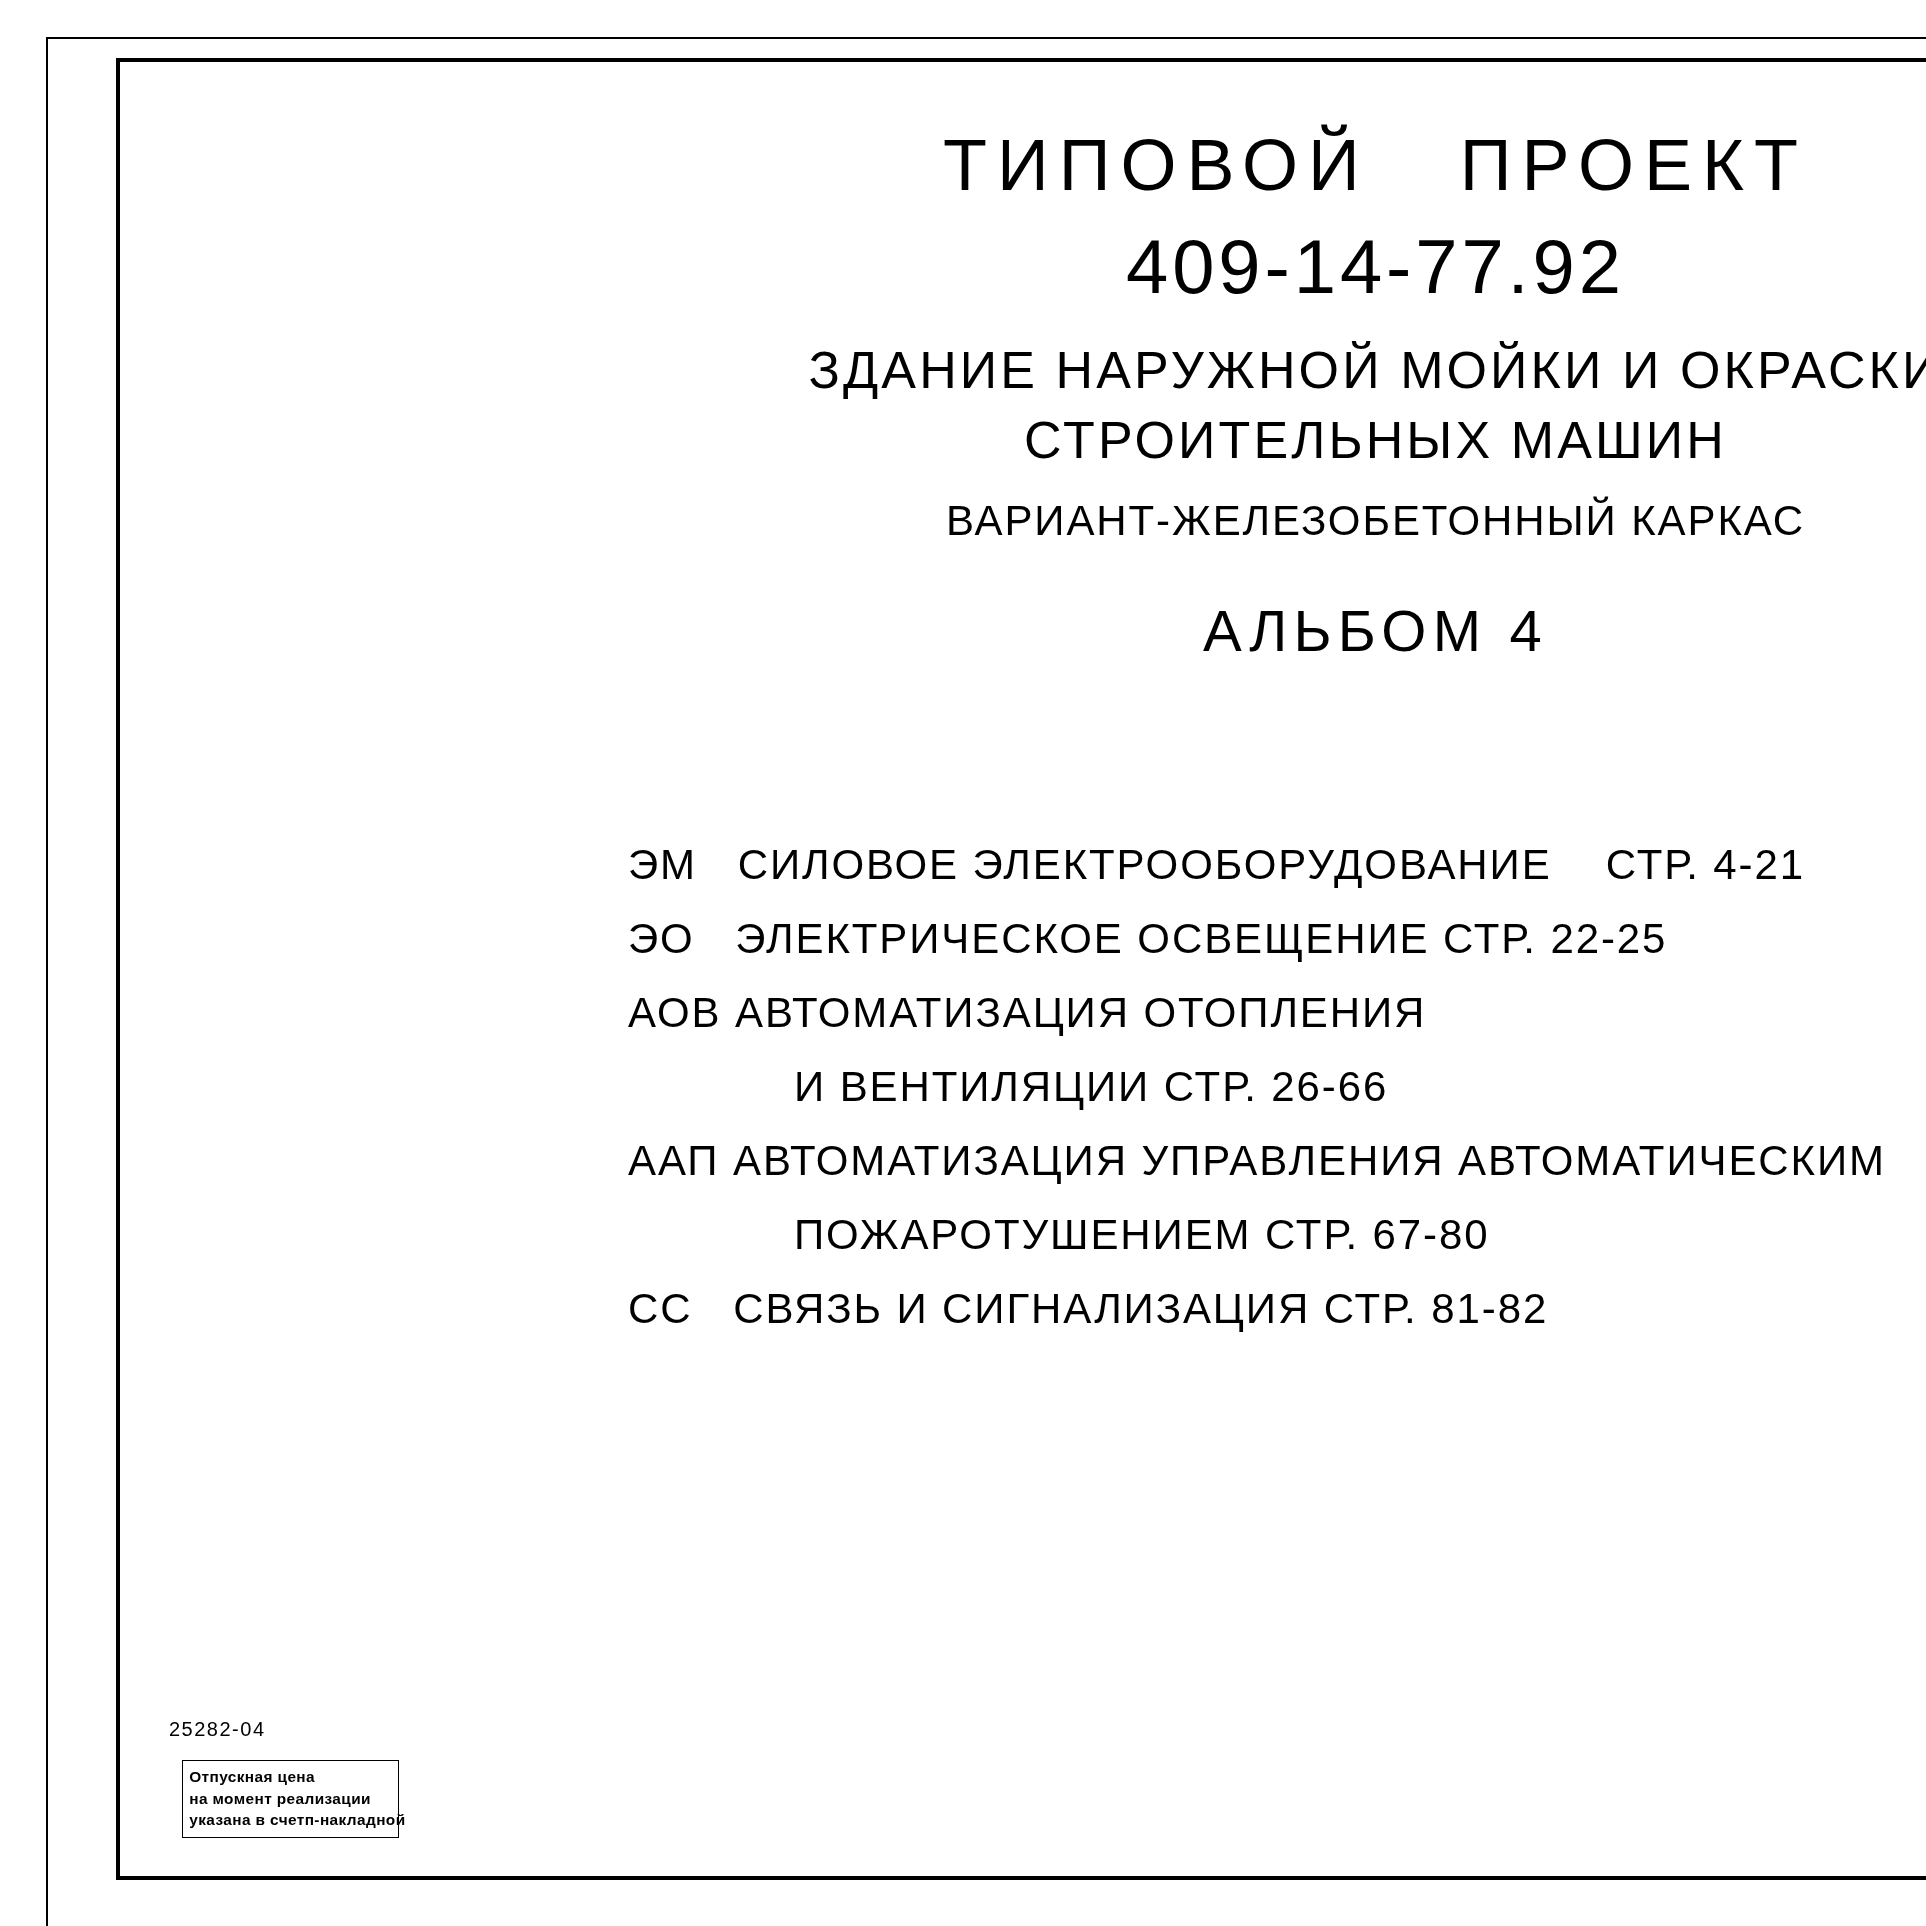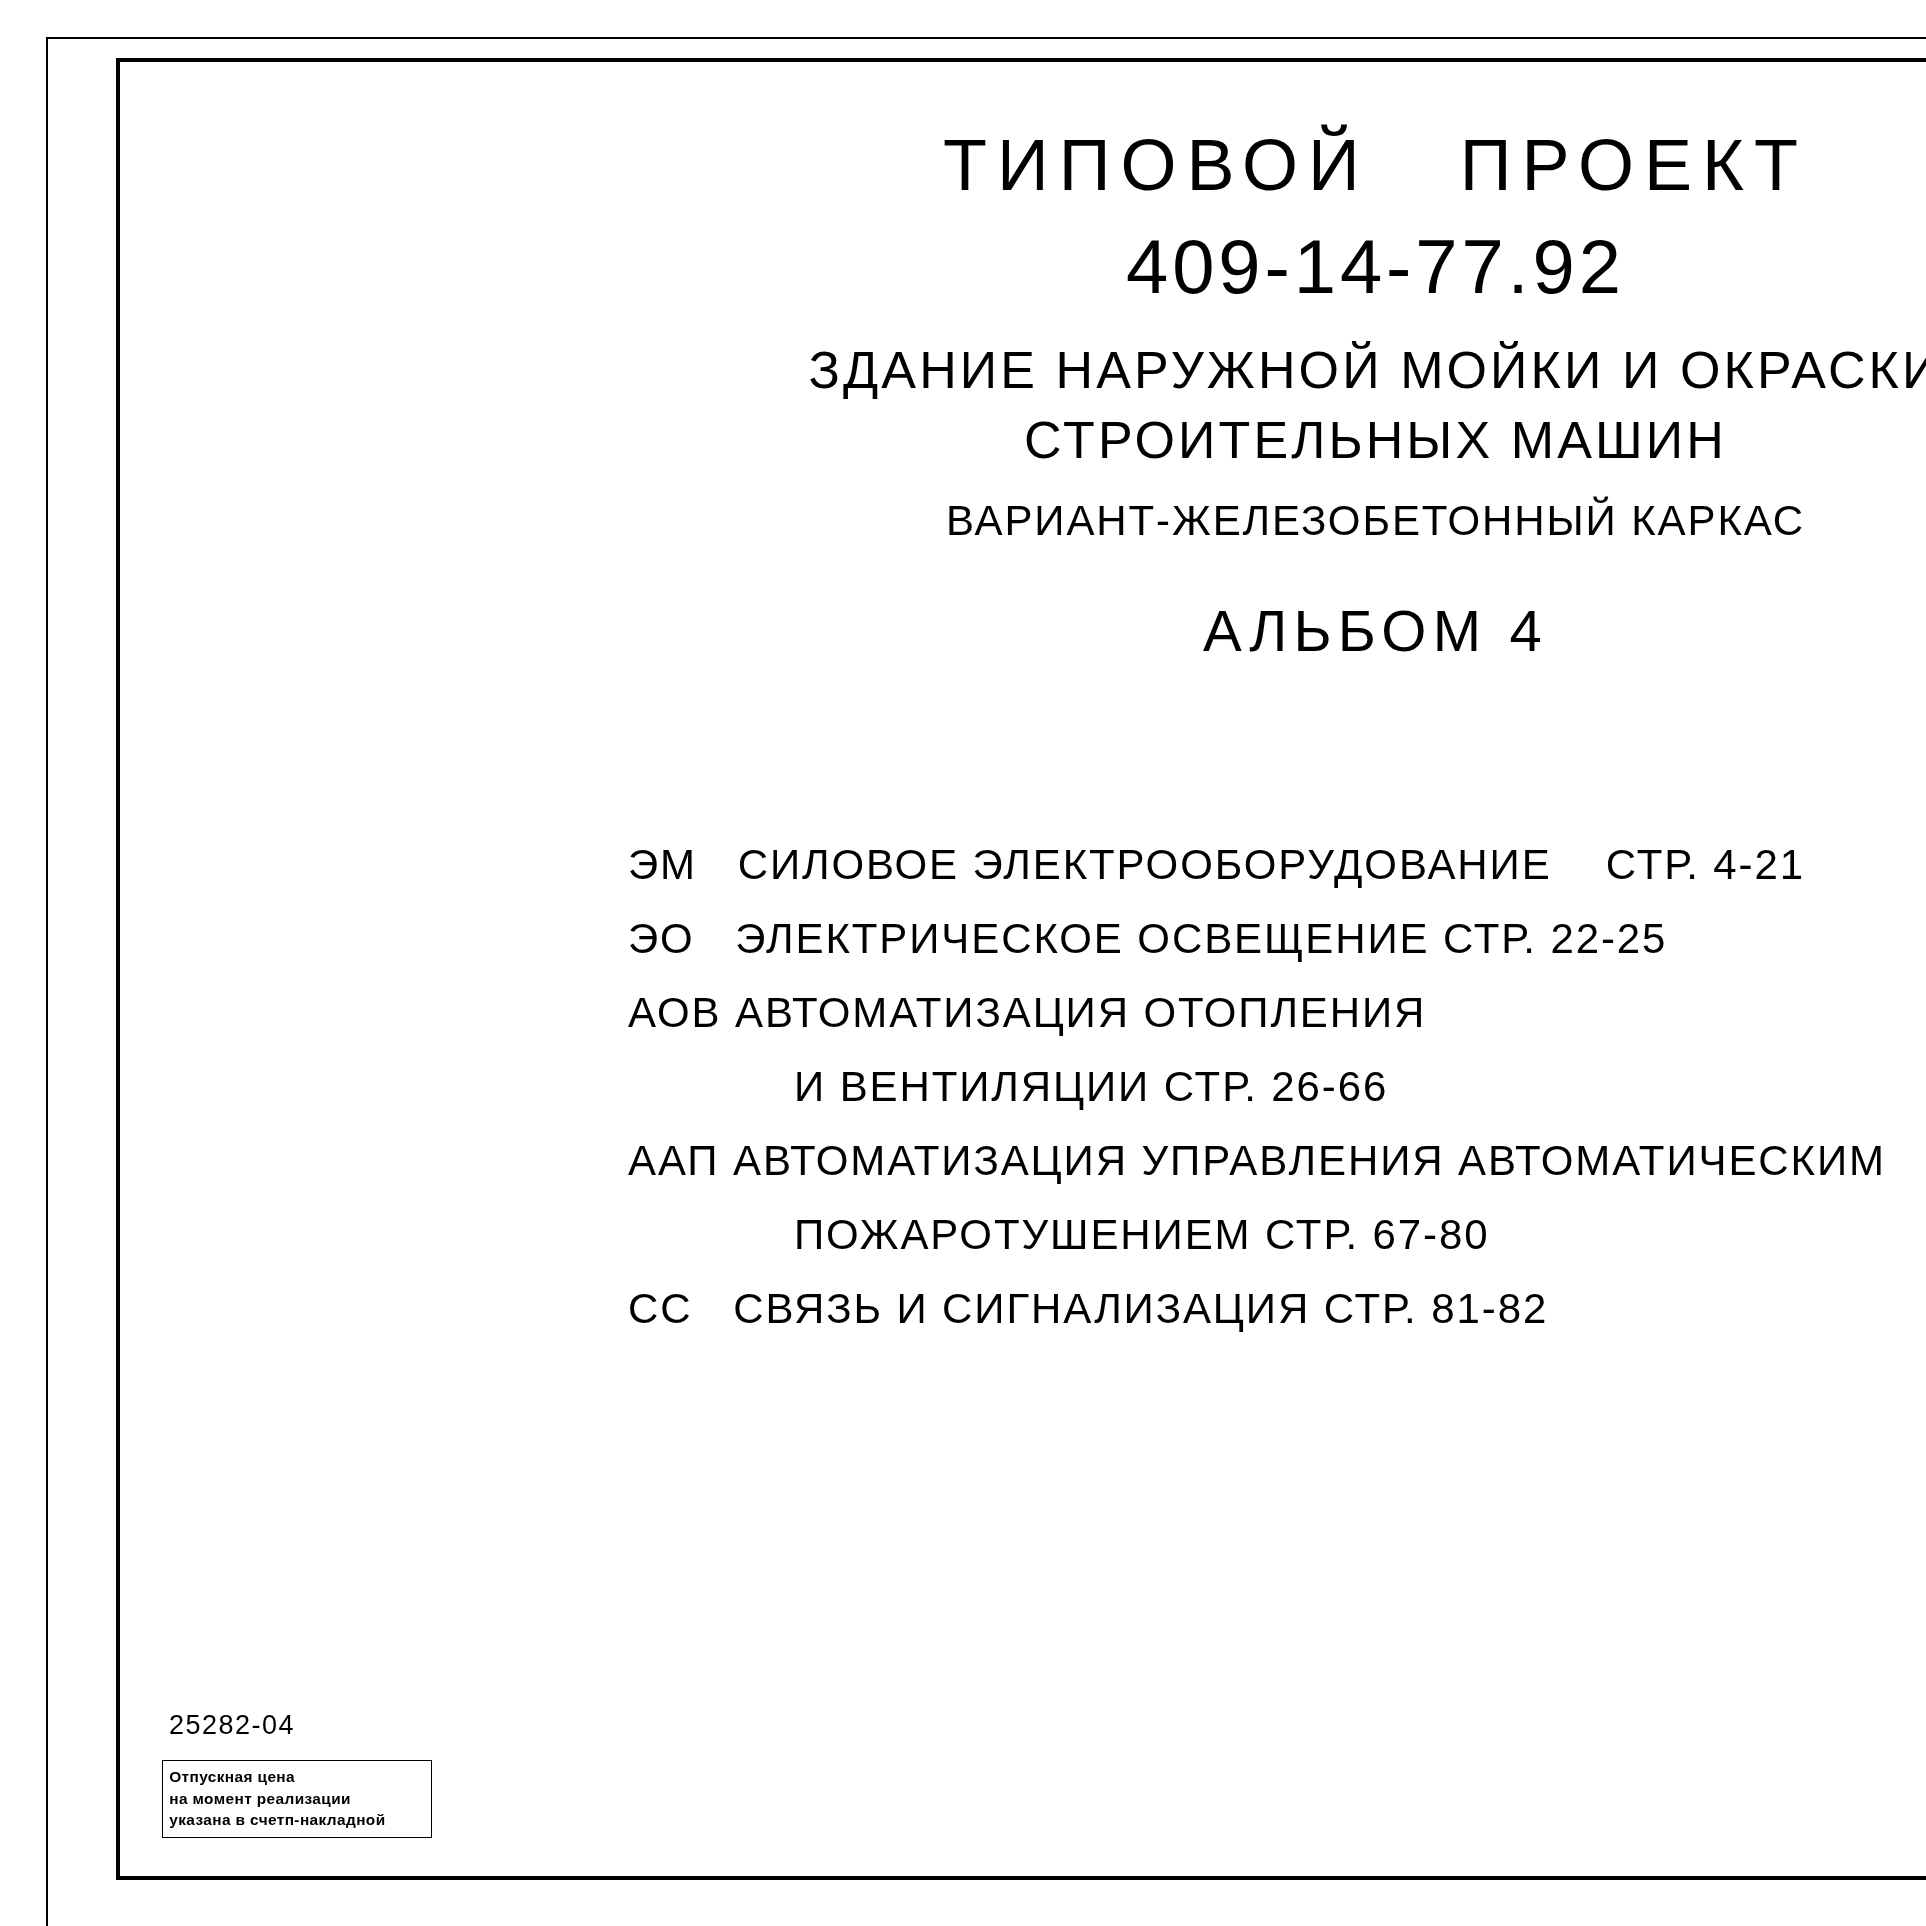--- a/index.html
+++ b/index.html
@@ -110,30 +110,31 @@
     padding-left: 678px;
   }
 
   .stamp {
     position: absolute;
     left: 46px;
     bottom: 42px;
     width: 578px;
   }
   .stamp-code {
-    font-size: 27px;
+    font-size: 20px;
     letter-spacing: 1.5px;
     margin-bottom: 18.5px;
     padding-left: 7px;
   }
   .price-box {
     border: 1.9px solid #000;
     box-sizing: border-box;
-    width: 270px;
+    width: 217px;
     padding: 5.4px 6.2px 7px 6.2px;
+    margin-left: 20px;
   }
   .price-line {
     font-size: 15.4px;
     font-weight: bold;
     letter-spacing: 0.4px;
     line-height: 1.38;
     white-space: nowrap;
   }
 </style>
 </head>

